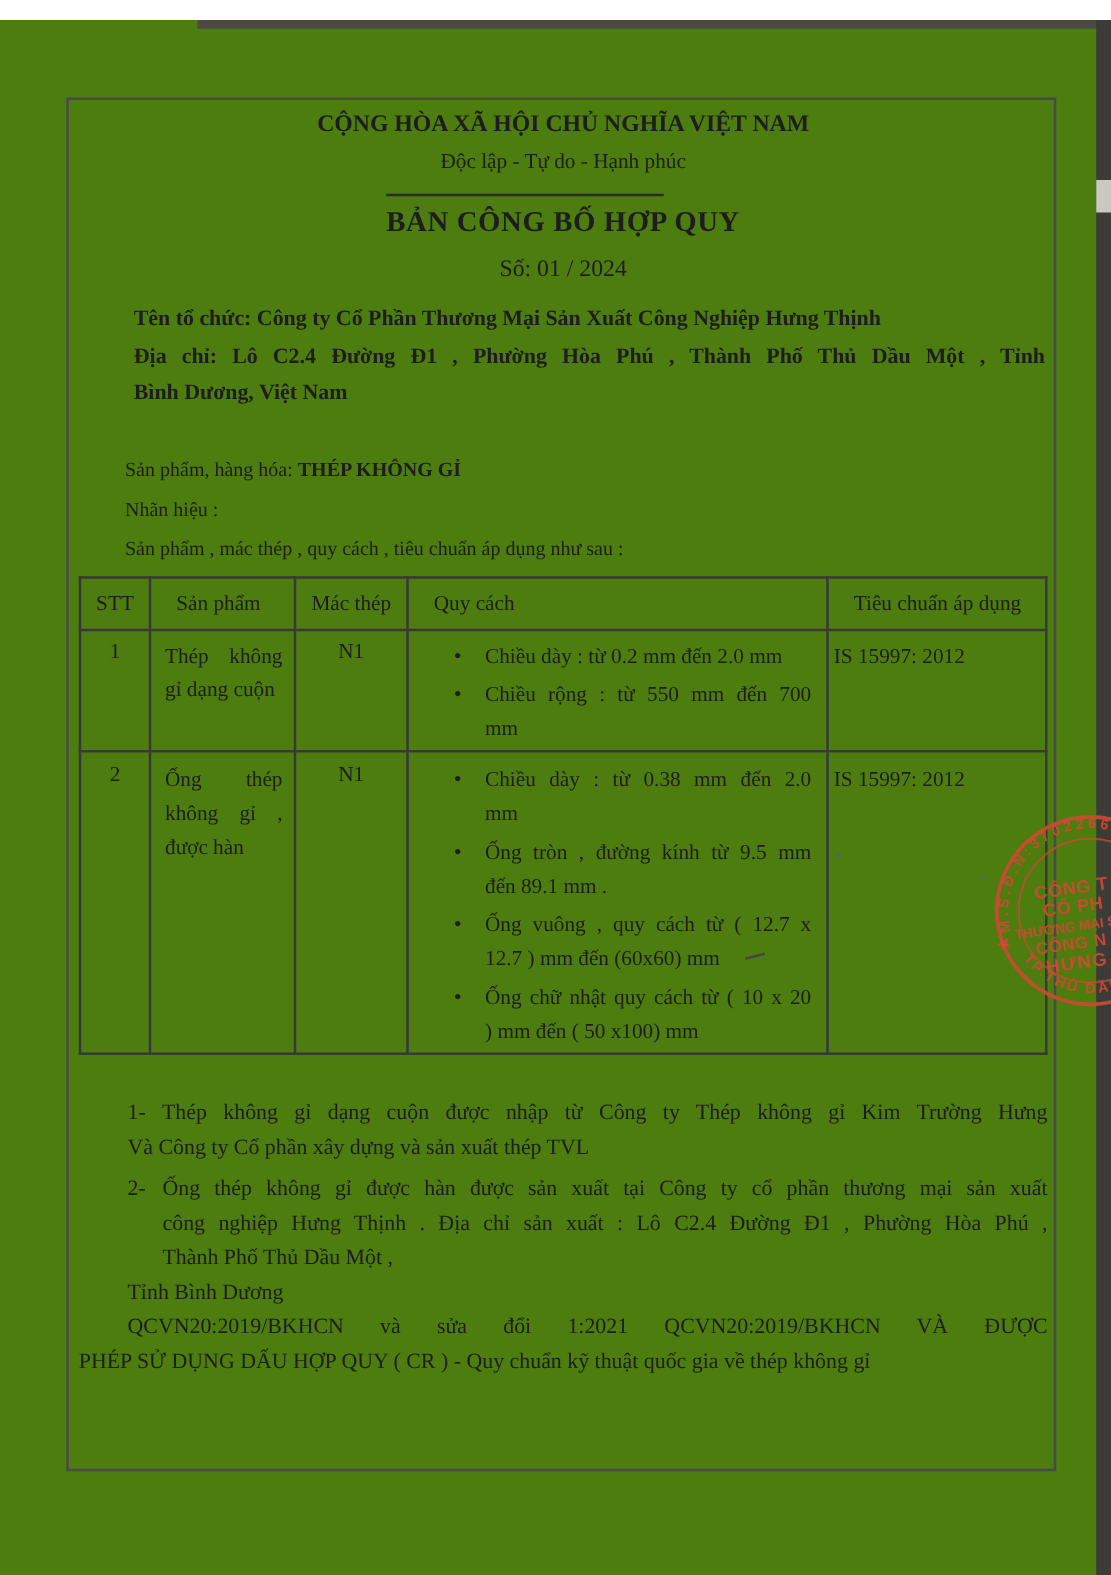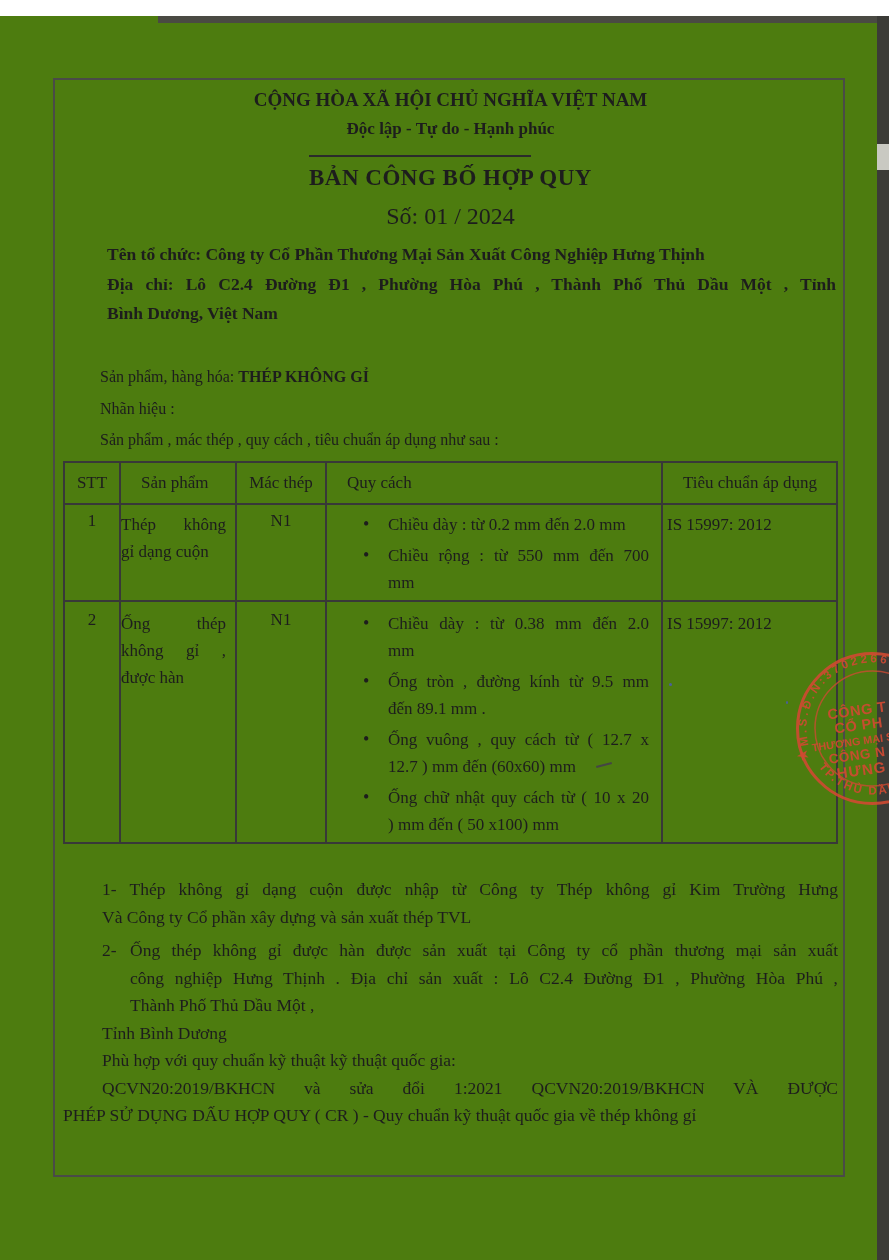--- a/index.html
+++ b/index.html
@@ -11,40 +11,40 @@
   .edge-notch{position:absolute;left:0;top:128px;width:12px;height:26px;background:#c9c9c2;}
   .edge-bottom-line{position:absolute;left:0;top:1251px;width:889px;height:2px;background:#9d9d99;}
   .edge-bottom-shade{position:absolute;left:0;top:1253px;width:889px;height:7px;background:#e3e3df;}
   .edge-bottom-square{position:absolute;left:849px;top:1245px;width:12px;height:8px;background:#565652;}
   
   .page-border{position:absolute;left:53px;top:62px;width:788px;height:1095px;border:2px solid #4a4a48;}
   .content{position:absolute;left:8px;top:0;width:775px;height:100%;}
   
   .nh1{position:absolute;top:8px;left:0;width:100%;text-align:center;font-weight:bold;
        font-size:19px;line-height:24px;}
-  .nh2{position:absolute;top:37px;left:0;width:100%;text-align:center;font-weight:bold;
+  .nh2{position:absolute;top:37px;left:0;width:100%;text-align:center;font-weight:normal;
        font-size:17px;line-height:24px;}
   .motto-bar{position:absolute;left:246px;top:75px;width:222px;height:0;border-top:2px solid #2b2b2b;}
   .doc-title{position:absolute;top:84px;left:0;width:100%;text-align:center;font-weight:bold;
        font-size:23px;line-height:28px;letter-spacing:0.5px;}
-  .doc-no{position:absolute;top:123px;left:0;width:100%;text-align:center;font-size:24px;line-height:26px;}
+  .doc-no{position:absolute;top:123px;left:0;width:100%;text-align:center;font-size:19px;line-height:26px;}
   
   .org{position:absolute;top:160px;left:44px;width:729px;font-size:17.5px;line-height:29.5px;font-weight:bold;}
   .prod{position:absolute;top:281px;left:37px;width:720px;font-size:16px;line-height:31.5px;}
   .fj{text-align:justify;text-align-last:justify;}
   
   .tblwrap{position:absolute;top:381px;left:0;}
   table{border-collapse:collapse;table-layout:fixed;width:773px;font-size:17px;}
   th,td{border:2px solid #383838;vertical-align:top;font-weight:normal;padding:0;}
   tr.row-head th{height:40px;vertical-align:middle;text-align:left;padding-left:20px;}
   tr.row-head th.cen{text-align:center;padding-left:0;}
   tr.r1 td{height:89px;padding-top:6px;}
   tr.r2 td{height:232px;padding-top:8px;}
   td.c-stt,td.c-mt{text-align:center;}
-  td.c-sp{padding-left:0;padding-right:9px;line-height:27px;}
+  td.c-sp{padding-left:11px;padding-right:9px;line-height:27px;}
   td.c-tc{padding-left:4px;padding-right:4px;line-height:27px;}
   td.c-qc{padding-right:12px;}
   .bullet{display:flex;padding-left:36px;margin-bottom:4px;}
   .bdot{width:25px;flex:none;font-size:18px;line-height:27px;}
   .btxt{flex:1;line-height:27px;text-align:justify;}
   
   .notes{position:absolute;top:796px;left:0;width:775px;font-size:17.5px;line-height:27.5px;}
   .pl{padding-left:39px;}
   .mk1{padding-right:13px;}
   .hang{position:relative;padding-left:67px;}
@@ -181,21 +181,20 @@
           <div class="fj"><span class="mk1">1-</span><span>Thép không gỉ dạng cuộn được nhập từ Công ty Thép không gỉ Kim Trường Hưng</span></div>
           <div>Và Công ty Cổ phần xây dựng và sản xuất thép TVL</div>
         </div>
         <div class="hang" style="margin-top:6px;">
           <span class="mk2">2-</span>
           <div class="fj">Ống thép không gỉ được hàn được sản xuất tại Công ty cổ phần thương mại sản xuất</div>
           <div class="fj">công nghiệp Hưng Thịnh . Địa chỉ sản xuất : Lô C2.4 Đường Đ1 , Phường Hòa Phú ,</div>
           <div>Thành Phố Thủ Dầu Một ,</div>
         </div>
         <div class="pl">Tỉnh Bình Dương</div>
-        <div class="pl">Phù hợp với quy chuẩn kỹ thuật kỹ thuật quốc gia:</div>
         <div>
           <div class="fj final-l1">QCVN20:2019/BKHCN và sửa đổi 1:2021 QCVN20:2019/BKHCN VÀ ĐƯỢC</div>
           <div>PHÉP SỬ DỤNG DẤU HỢP QUY ( CR ) - Quy chuẩn kỹ thuật quốc gia về thép không gỉ</div>
         </div>
       </div>
 
     </div>
   </div>
 
   <svg class="stamp" width="131" height="245" viewBox="758 592 131 245">

